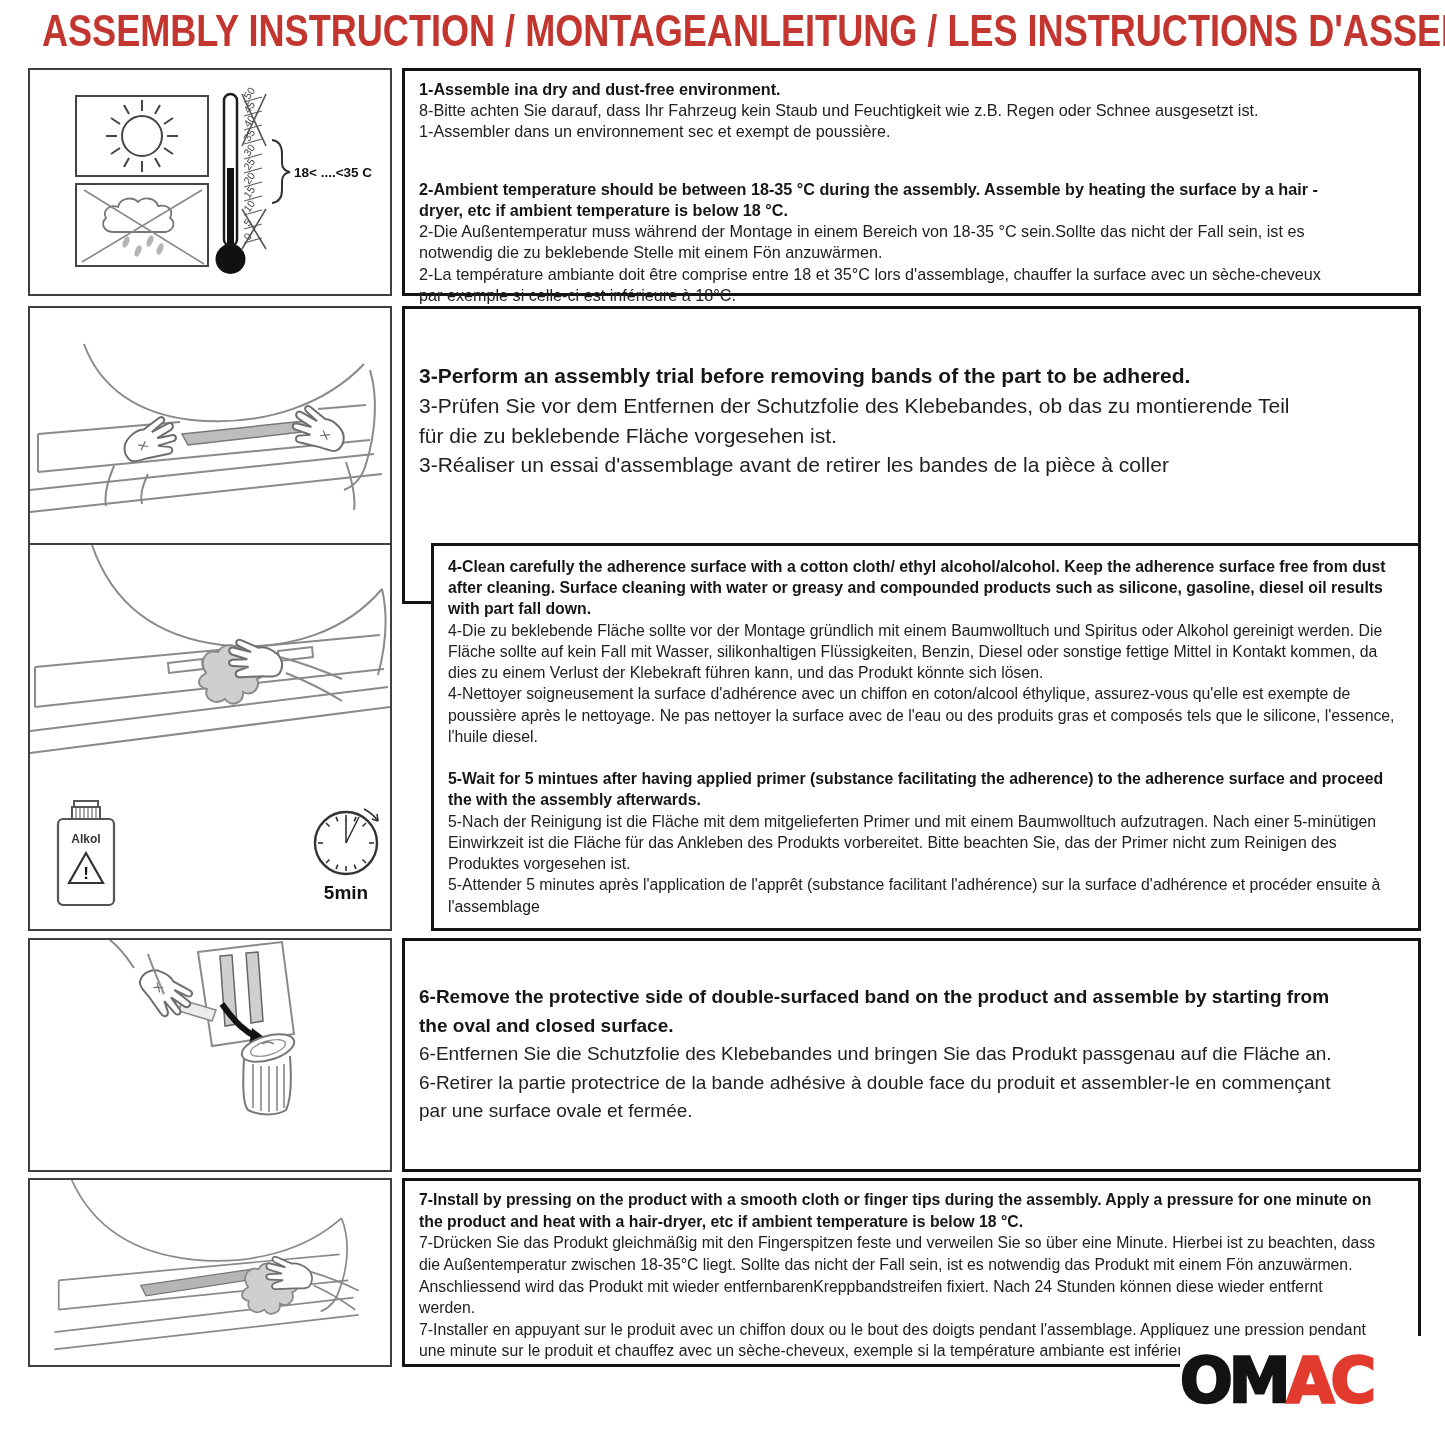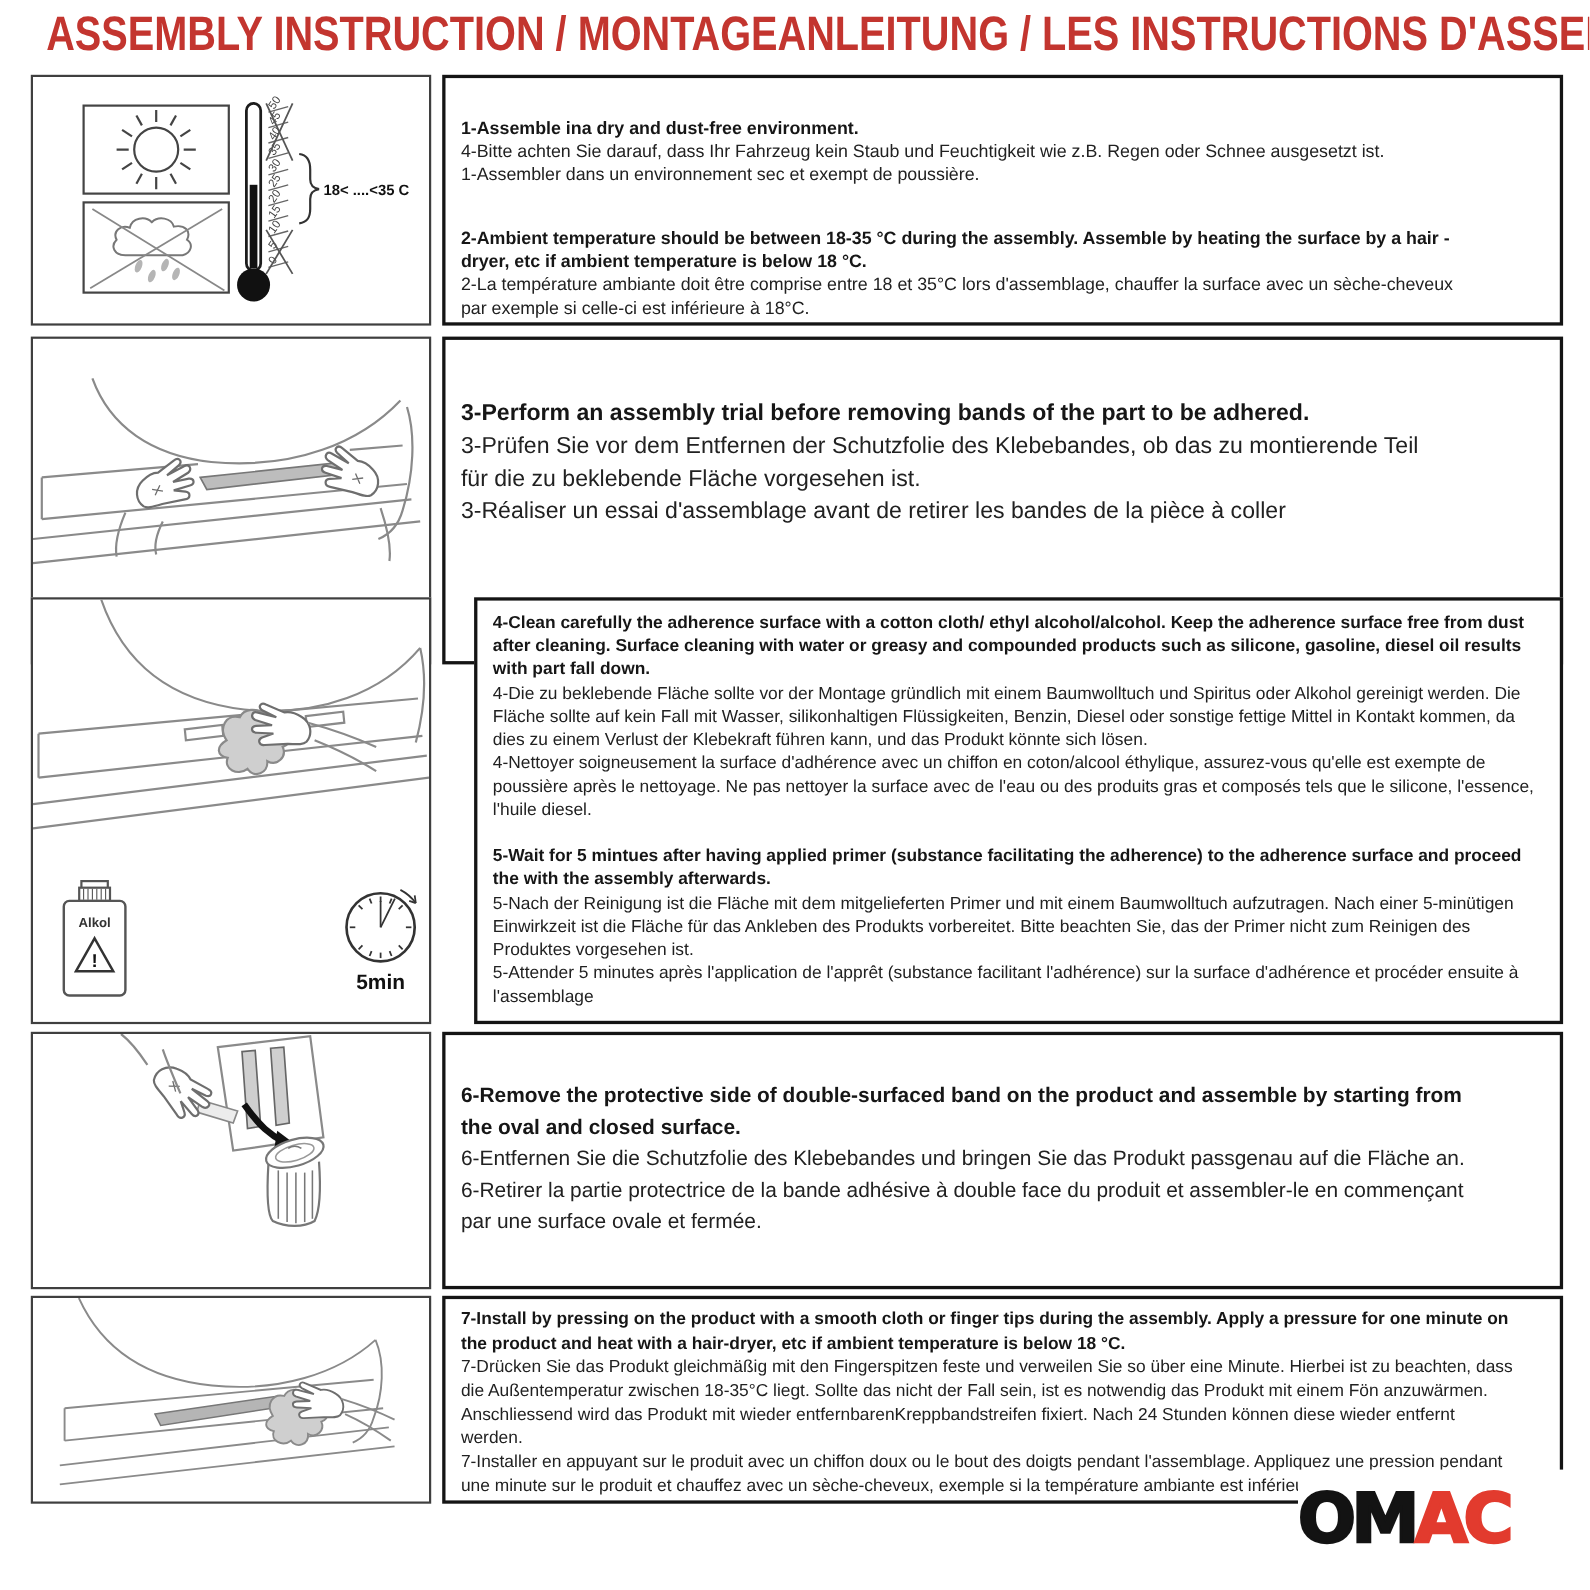--- a/index.html
+++ b/index.html
@@ -25,21 +25,21 @@
   }
   .illus svg { display:block; width:100%; height:100%; }
   .tbox {
     position:absolute; left:374px; right:0; top:0; bottom:0;
     border:3px solid #141414; box-sizing:border-box; background:#fff;
     padding:8px 14px;
   }
   .tbox p { margin:0; }
   .b { font-weight:bold; color:#161616; }
   .r1 .tbox { font-size:16.2px; line-height:1.31; }
-  .r1 .block { max-width:905px;margin-top:28px; }
+  .r1 .block { max-width:905px; }
   .r1 .block + .block { margin-top:36px; }
   .r2 .tbox { font-size:21px; line-height:1.42; padding-top:52px; }
   .r2 .block { max-width:885px; }
   .r3 .tbox { font-size:15.8px; line-height:1.345; padding-top:10px;margin-left:29px; }
   .r3 .block { max-width:990px; }
   .r3 .block + .block { margin-top:21px; }
   .r4 .tbox { font-size:19px; line-height:1.5; padding-top:42px; }
   .r4 .block { max-width:915px; }
   .r5 .tbox { font-size:15.8px; line-height:1.37; }
   .r5 .block { max-width:960px; }
@@ -137,25 +137,26 @@
               <line x1="236" y1="139" x2="212" y2="179"></line>
           </g>
           <path d="M242,70 C250,71 252,77 252,84 L252,93 C252,99 255,101 260,102 C255,103 252,105 252,111 L252,120 C252,127 250,132 242,133" fill="none" stroke="#333" stroke-width="2"></path>
           <text x="264" y="107" font-size="13.5" font-weight="bold" fill="#111">18&lt; ....&lt;35 C</text>
         </g>
       </svg>
     </div>
     <div class="tbox">
       <div class="block">
         <p class="b">1-Assemble ina dry and dust-free environment.</p>
-        <p>4-Bitte achten Sie darauf, dass Ihr Fahrzeug kein Staub und Feuchtigkeit wie z.B. Regen oder Schnee ausgesetzt ist.</p>
+        <p>8-Bitte achten Sie darauf, dass Ihr Fahrzeug kein Staub und Feuchtigkeit wie z.B. Regen oder Schnee ausgesetzt ist.</p>
         <p>1-Assembler dans un environnement sec et exempt de poussière.</p>
       </div>
       <div class="block">
         <p class="b">2-Ambient temperature should be between 18-35 °C  during the assembly. Assemble by heating the surface by a hair -dryer, etc if ambient temperature is below 18 °C.</p>
+        <p>2-Die Außentemperatur muss während der Montage in einem Bereich von 18-35 °C  sein.Sollte das nicht der Fall sein, ist es notwendig die zu beklebende Stelle mit einem Fön anzuwärmen.</p>
         <p>2-La température ambiante doit être comprise entre 18 et 35°C lors d'assemblage, chauffer la surface avec un sèche-cheveux par exemple si celle-ci est inférieure à 18°C.</p>
       </div>
     </div>
   </section>
 
   <section class="row r2">
     <div class="illus">
       <svg viewBox="0 0 360 222">
         <g stroke="#8a8a8a" stroke-width="2" fill="none">
           <path d="M54,0 C70,44 108,70 162,76 C238,83 298,58 334,20"></path>

